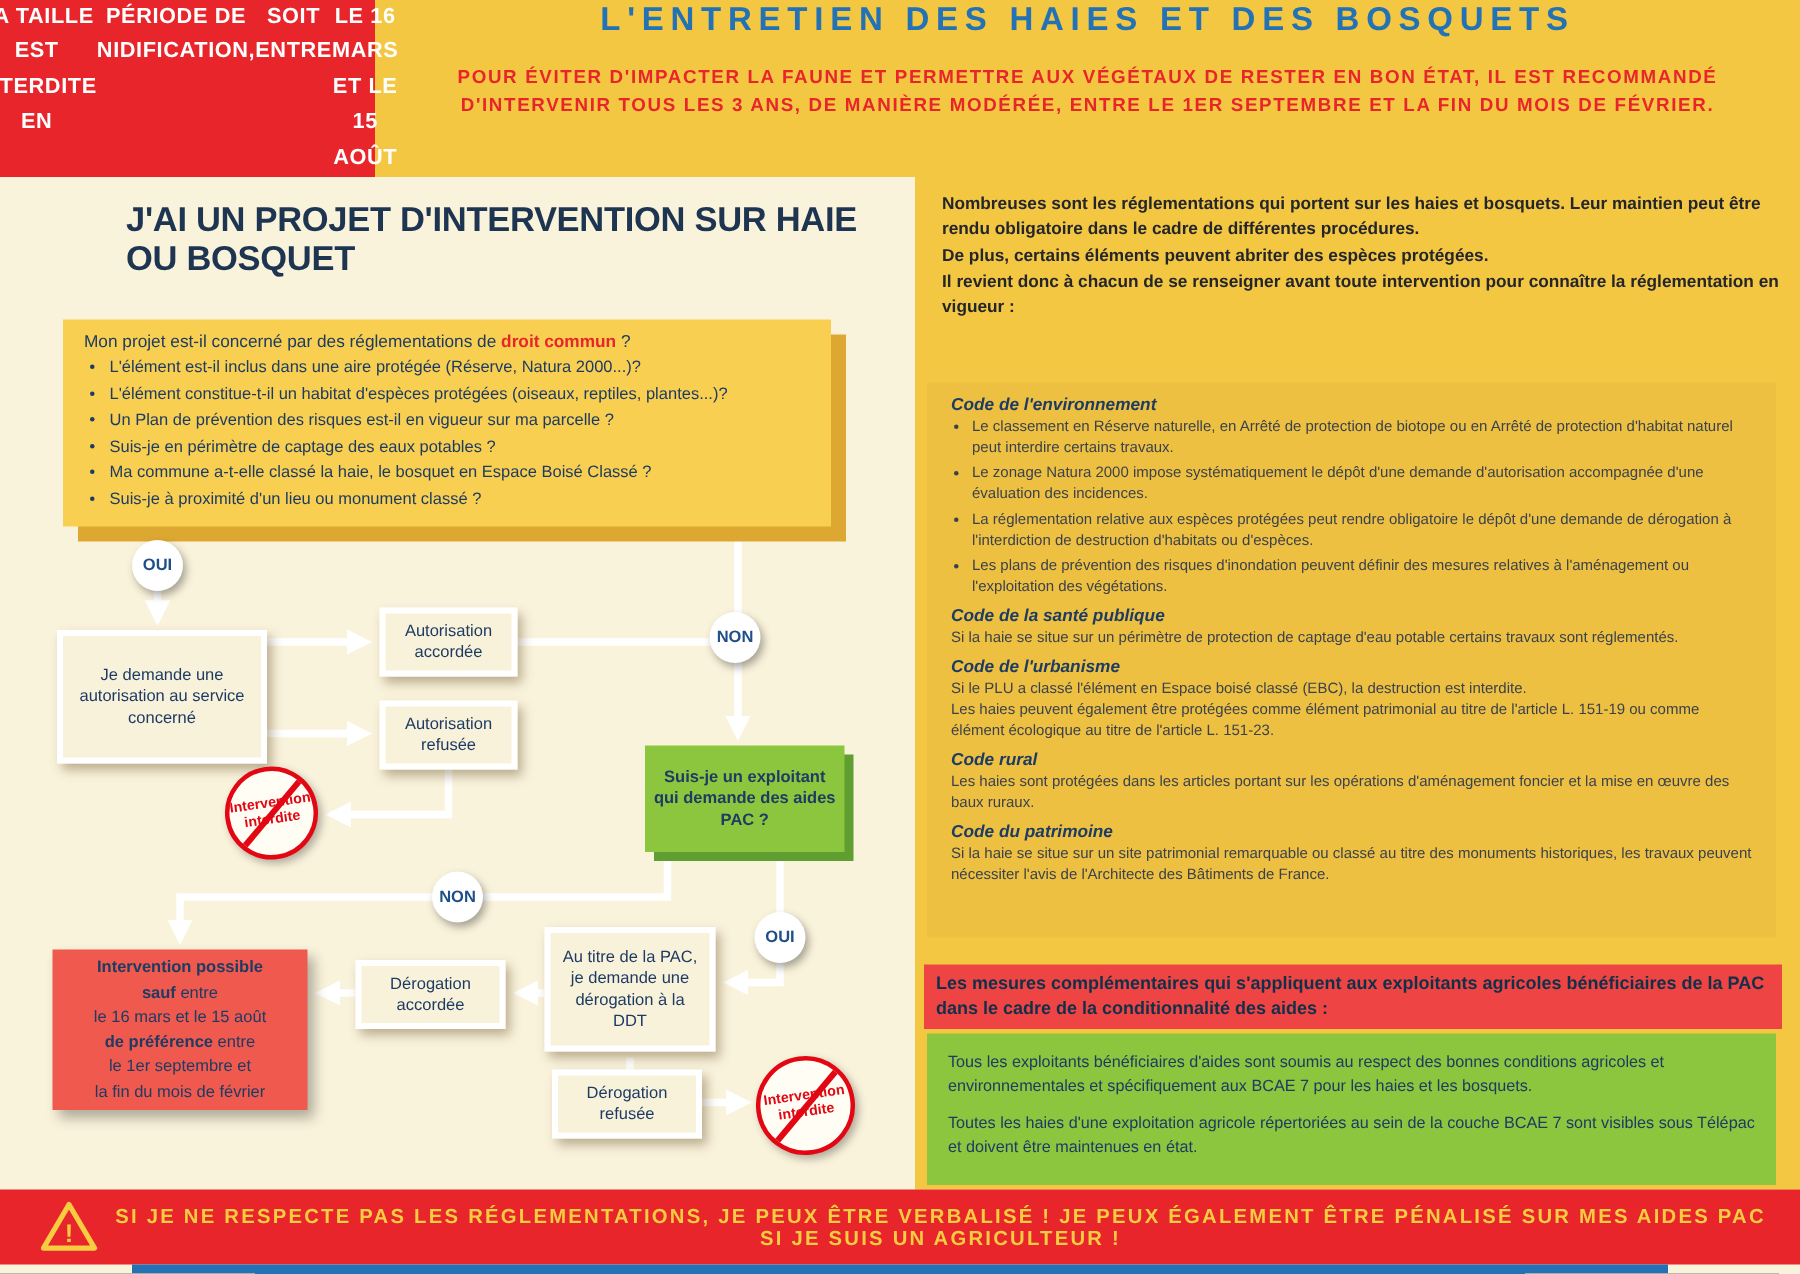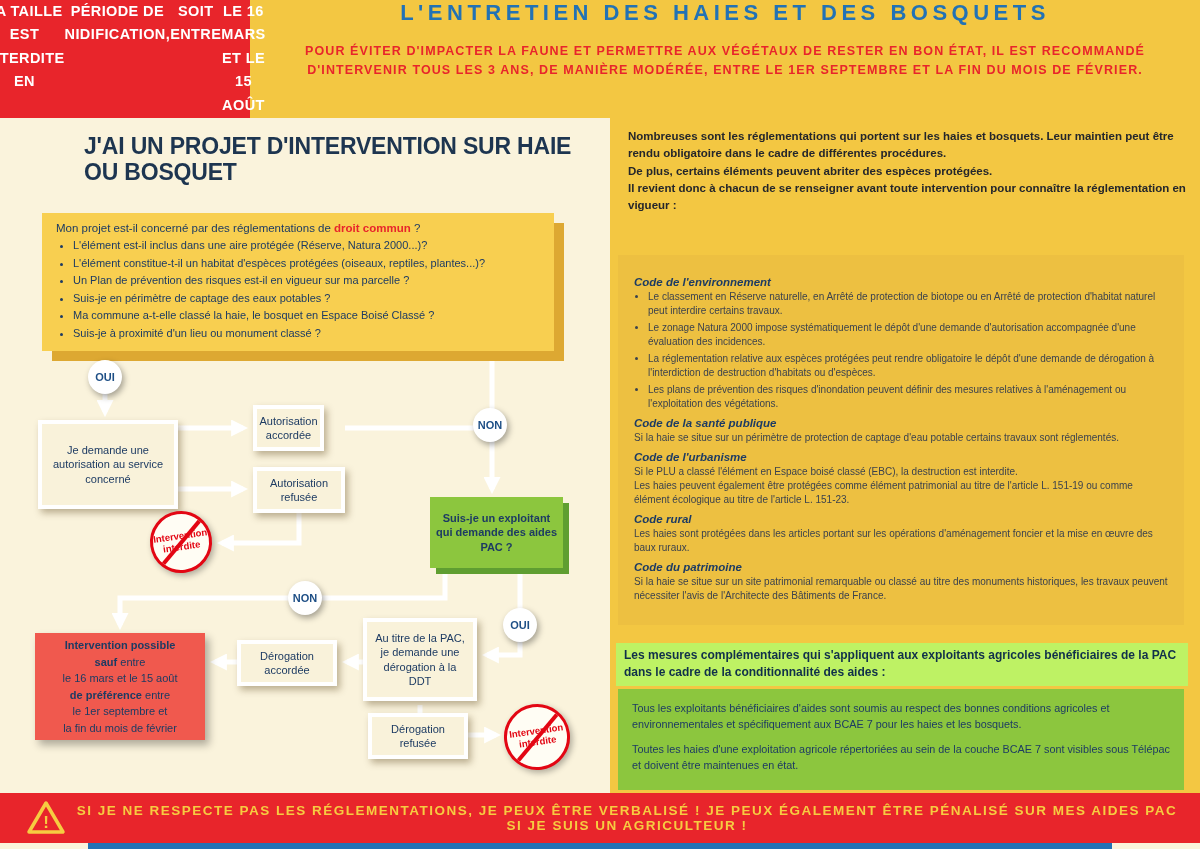--- a/index.html
+++ b/index.html
@@ -26,21 +26,21 @@
   .qintro { font-size:11.5px; margin-bottom:3px; }
   .qintro .red { color:#e8252b; font-weight:800; }
   .qbox ul { margin:2px 0 0 17px; font-size:11px; line-height:1.6; }
 
   .connectors { position:absolute; left:0; top:0; }
 
   .node { position:absolute; background:#f9f2da; border:4px solid #fff;
           box-shadow:3px 4px 7px rgba(70,45,0,.35); color:#1d3b63; font-size:11px; line-height:1.3;
           display:flex; align-items:center; justify-content:center; text-align:center; padding:4px; }
   .n-auth   { left:38px;  top:302px; width:140px; height:89px; }
-  .n-authok { left:253px; top:287px; width:71px;  height:46px; }
+  .n-authok { left:253px; top:287px; width:92px;  height:46px; }
   .n-authko { left:253px; top:349px; width:92px;  height:46px; }
   .n-derok  { left:237px; top:522px; width:100px; height:46px; }
   .n-derask { left:363px; top:500px; width:114px; height:83px; }
   .n-derko  { left:368px; top:595px; width:100px; height:46px; }
 
   .n-green { left:430px; top:379px; width:133px; height:71px; background:#8cc63e; border:none;
              box-shadow:6px 6px 0 #5f9e31; font-weight:600; }
   .n-red   { left:35px; top:515px; width:170px; height:107px; background:#f0594e; border:none;
              box-shadow:4px 5px 8px rgba(0,0,0,.3); font-size:11px; line-height:1.5;text-align:center; }
   .n-red .b { font-weight:800; }
@@ -65,26 +65,26 @@
   
   .right { position:absolute; left:610px; top:118px; width:590px; height:675px; background:#f3c742; }
   .intro { position:absolute; left:18px; top:10px; width:560px; font-size:11.5px; font-weight:700;
            color:#24262b; line-height:1.5; }
   .intro span { display:block; }
   .hl-yellow { position:absolute; left:8px; top:111px; background:#ffe14b; color:#14304f;
                font-weight:800; font-size:12px; padding:3px 7px; }
   .codes-box { position:absolute; left:8px; top:137px; width:566px; height:370px; background:#edc041;
                padding:9px 16px 6px; }
   .code-title { font-style:italic; font-weight:800; color:#1d3b63; font-size:11.5px; margin:6px 0 2px; }
-  .code-title.first { margin-top:12px; }
+  .code-title.first { margin-top:0; }
   .code-text { font-size:10px; line-height:1.4; color:#3c424d; }
   .code-text span { display:block; }
   .codes-box ul { margin:2px 0 0 14px; font-size:10px; line-height:1.4; color:#3c424d; }
   .codes-box li { margin-bottom:3px; }
-  .hl-green { position:absolute; left:6px; top:525px; width:572px; background:#bef264; color:#10304a;
+  .hl-green { position:absolute; left:6px; top:525px; width:572px; background:#ef4444; color:#10304a;
               font-weight:800; font-size:12px; line-height:1.45; padding:4px 8px; }
   .pac-box { position:absolute; left:8px; top:571px; width:566px; height:101px; background:#8cc63e;
              color:#1d3b63; font-size:10.8px; line-height:1.45; padding:8px 14px; }
   .pac-box p { margin:4px 0 10px; }
 
   
   .footer { position:absolute; left:0; top:793px; width:1200px; height:50px; background:#e8252b;
             display:flex; align-items:center; }
   .warn-icon { margin-left:26px; flex:0 0 auto; }
   .footer-text { flex:1; text-align:center; color:#f6cc41; font-weight:800; font-size:13.5px;

